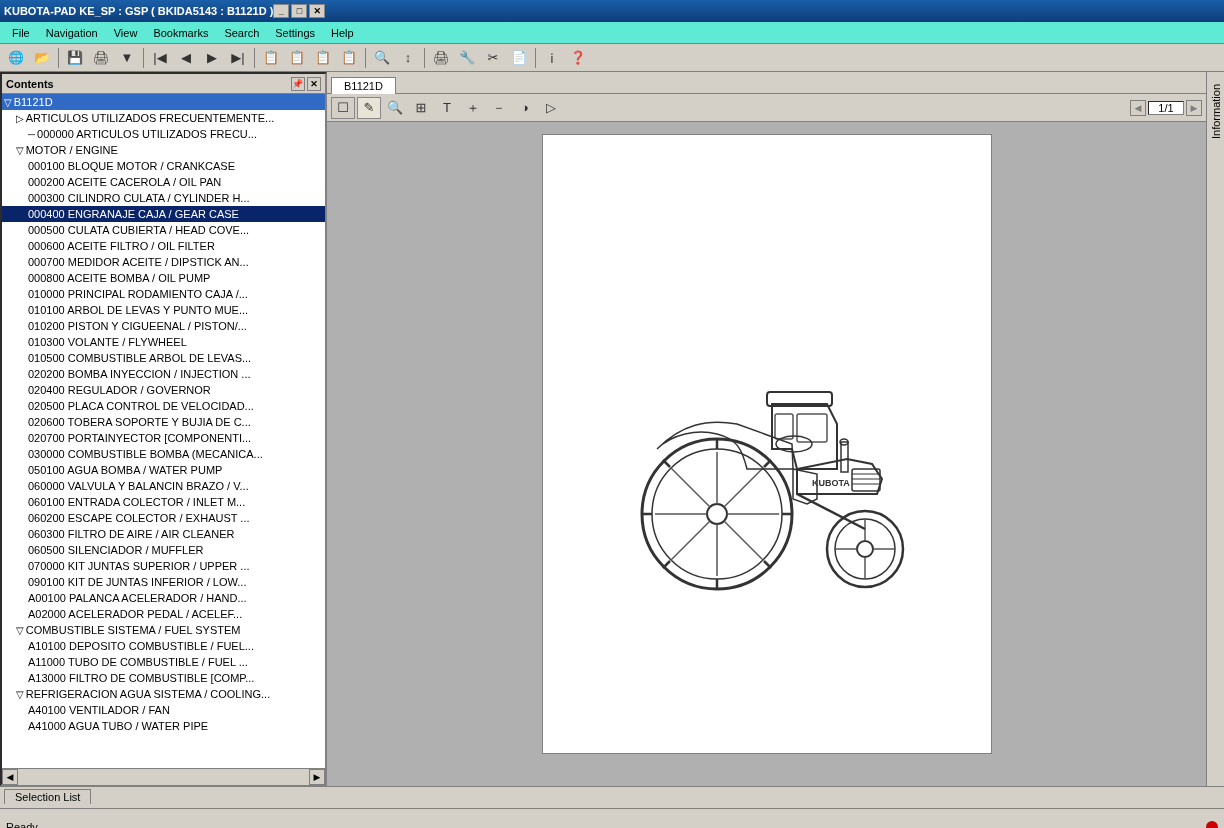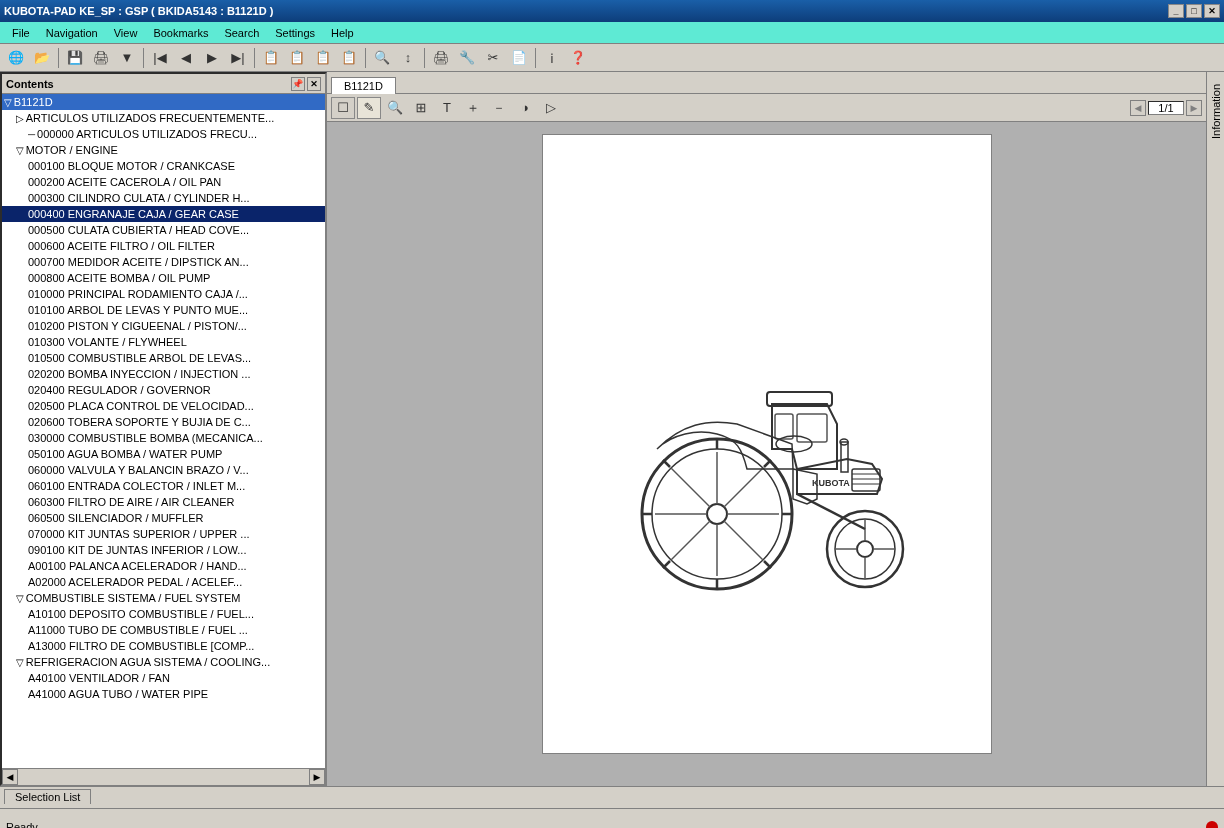--- a/index.html
+++ b/index.html
@@ -5,21 +5,21 @@
     * { margin: 0; padding: 0; box-sizing: border-box; }
     body { font-family: 'Segoe UI', Tahoma, Geneva, Verdana, sans-serif; font-size: 11px; background: #d4d0c8; overflow: hidden; width: 1224px; height: 828px; }
     
     
     .title-bar {
       background: linear-gradient(to bottom, #1a5fa8, #0d3d7a);
       color: white;
       height: 22px;
       display: flex;
       align-items: center;
-      justify-content: space-between;
+      justify-content: flex-start;
       padding: 0 4px;
       font-size: 11px;
       font-weight: bold;
     }
     .title-bar-buttons { display: flex; gap: 2px; }
     .title-btn {
       width: 16px; height: 14px;
       background: #d4d0c8;
       border: 1px solid #888;
       font-size: 9px;
@@ -423,30 +423,36 @@
       <div class="tree-item" style="padding-left: 26px;">
           <span class="tree-text">020400   REGULADOR / GOVERNOR</span>
         </div>
       <div class="tree-item" style="padding-left: 26px;">
           <span class="tree-text">020500   PLACA CONTROL DE VELOCIDAD...</span>
         </div>
       <div class="tree-item" style="padding-left: 26px;">
           <span class="tree-text">020600   TOBERA SOPORTE Y BUJIA DE C...</span>
         </div>
       <div class="tree-item" style="padding-left: 26px;">
+          <span class="tree-text">020700   PORTAINYECTOR [COMPONENTI...</span>
+        </div>
+      <div class="tree-item" style="padding-left: 26px;">
           <span class="tree-text">030000   COMBUSTIBLE BOMBA (MECANICA...</span>
         </div>
       <div class="tree-item" style="padding-left: 26px;">
           <span class="tree-text">050100   AGUA BOMBA / WATER PUMP</span>
         </div>
       <div class="tree-item" style="padding-left: 26px;">
           <span class="tree-text">060000   VALVULA Y BALANCIN BRAZO / V...</span>
         </div>
       <div class="tree-item" style="padding-left: 26px;">
           <span class="tree-text">060100   ENTRADA COLECTOR / INLET M...</span>
+        </div>
+      <div class="tree-item" style="padding-left: 26px;">
+          <span class="tree-text">060200   ESCAPE COLECTOR / EXHAUST ...</span>
         </div>
       <div class="tree-item" style="padding-left: 26px;">
           <span class="tree-text">060300   FILTRO DE AIRE / AIR CLEANER</span>
         </div>
       <div class="tree-item" style="padding-left: 26px;">
           <span class="tree-text">060500   SILENCIADOR / MUFFLER</span>
         </div>
       <div class="tree-item" style="padding-left: 26px;">
           <span class="tree-text">070000   KIT JUNTAS SUPERIOR / UPPER ...</span>
         </div>

